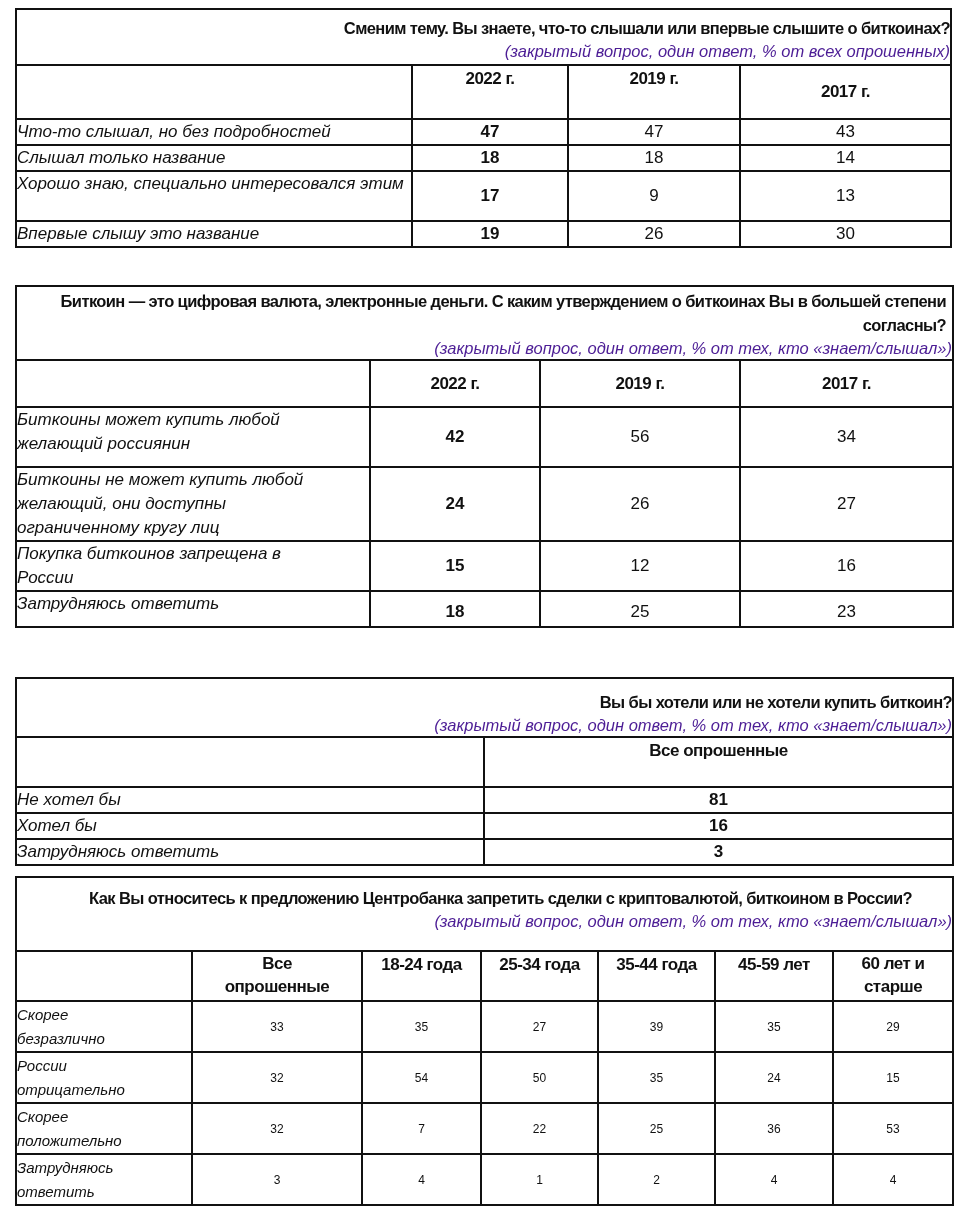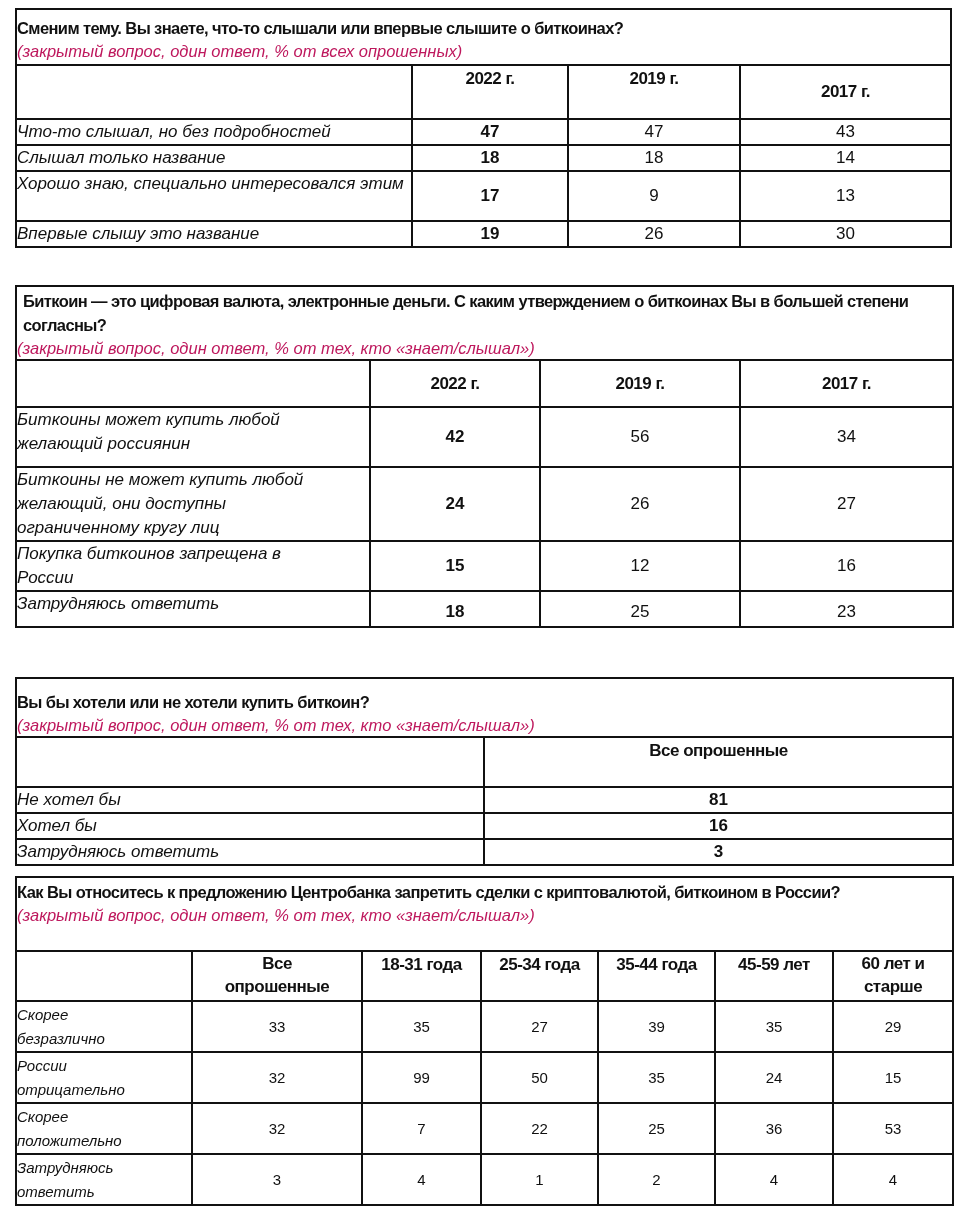--- a/index.html
+++ b/index.html
@@ -1,27 +1,27 @@
 <!DOCTYPE html>
 <html><head>
 <meta charset="utf-8">
 <style>
   html, body { margin:0; padding:0; background:#ffffff; }
   body { width:964px; height:1208px; position:relative; font-family:"Liberation Sans", sans-serif; color:#111; overflow:hidden; }
   table.t { position:absolute; border-collapse:collapse; table-layout:fixed; }
   table.t td { border:2px solid #111; padding:0; font-size:17px; }
-  .hdr { text-align:left; vertical-align:top; }
+  .hdr { text-align:right; vertical-align:top; }
   .q { font-weight:bold; font-size:16.5px; letter-spacing:-0.6px; line-height:24px; padding-top:7px; display:block; }
-  .note { font-style:italic; font-size:16.5px; line-height:22px; display:block; color:#be185d; }
+  .note { font-style:italic; font-size:16.5px; line-height:22px; display:block; color:#4c1d95; }
   .ch { font-weight:bold; text-align:center; vertical-align:top; font-size:17px; letter-spacing:-0.5px; line-height:26px; padding-top:2px; }
   .lbl { font-style:italic; text-align:left; padding-left:12px; line-height:24px; vertical-align:top; }
   .num { text-align:center; vertical-align:middle; }
   .b { font-weight:bold; }
   .t4 td.lbl { font-size:15px; line-height:24px; padding-top:1px; }
-  .t4 td.num { font-size:15px; }
+  .t4 td.num { font-size:12px; }
 </style>
 </head>
 <body>
 
 <table class="t t1" style="left:15px; top:8px; width:935px;">
   <colgroup>
       <col style="width:396px">
       <col style="width:156px">
       <col style="width:172px">
       <col style="width:211px">
@@ -150,46 +150,46 @@
       <col style="width:170px">
       <col style="width:119px">
       <col style="width:117px">
       <col style="width:117px">
       <col style="width:118px">
       <col style="width:120px">
   </colgroup>
   <tbody>
       <tr style="height:74px">
     <td class="hdr" colspan="7">
-      <span class="q" style="padding-top:2px; padding-right:40px;">Как Вы относитесь к предложению Центробанка запретить сделки с криптовалютой, биткоином в России?</span>
+      <span class="q" style="padding-top:2px; padding-right:40px;margin-top:6px;">Как Вы относитесь к предложению Центробанка запретить сделки с криптовалютой, биткоином в России?</span>
       <span class="note">(закрытый вопрос, один ответ, % от тех, кто «знает/слышал»)</span>
     </td>
   </tr>
   <tr style="height:50px">
     <td></td>
     <td class="ch" style="line-height:23px; padding-left:20px; padding-right:20px;">Все опрошенные</td>
-    <td class="ch">18-31 года</td>
+    <td class="ch">18-24 года</td>
     <td class="ch">25-34 года</td>
     <td class="ch">35-44 года</td>
     <td class="ch">45-59 лет</td>
     <td class="ch" style="line-height:23px; padding-left:18px; padding-right:18px;">60 лет и старше</td>
   </tr>
   <tr style="height:50px">
     <td class="lbl" style="padding-right:40px;">Скорее безразлично</td>
     <td class="num">33</td>
     <td class="num">35</td>
     <td class="num">27</td>
     <td class="num">39</td>
     <td class="num">35</td>
     <td class="num">29</td>
   </tr>
   <tr style="height:50px">
     <td class="lbl" style="padding-right:40px;">России отрицательно</td>
     <td class="num">32</td>
-    <td class="num">99</td>
+    <td class="num">54</td>
     <td class="num">50</td>
     <td class="num">35</td>
     <td class="num">24</td>
     <td class="num">15</td>
   </tr>
   <tr style="height:50px">
     <td class="lbl" style="padding-right:40px;">Скорее положительно</td>
     <td class="num">32</td>
     <td class="num">7</td>
     <td class="num">22</td>

